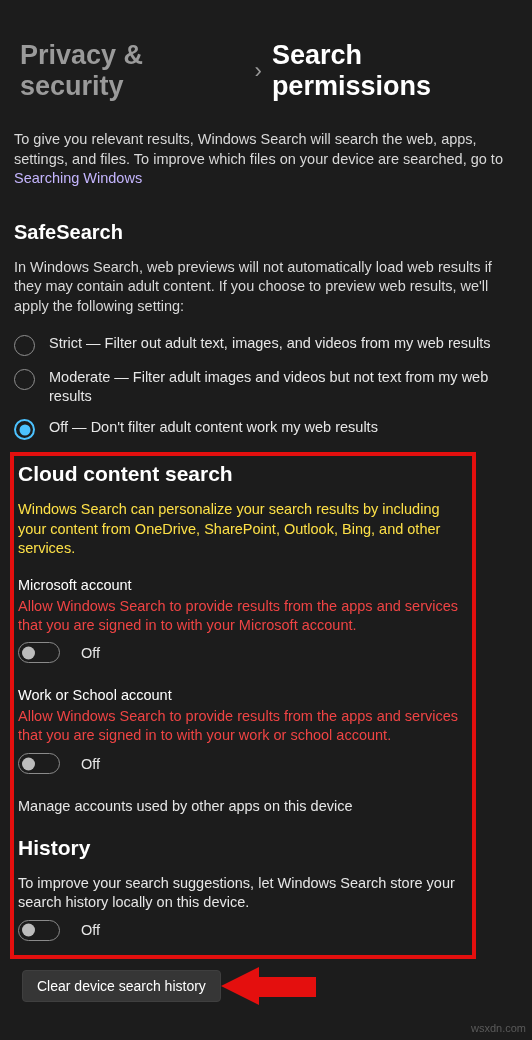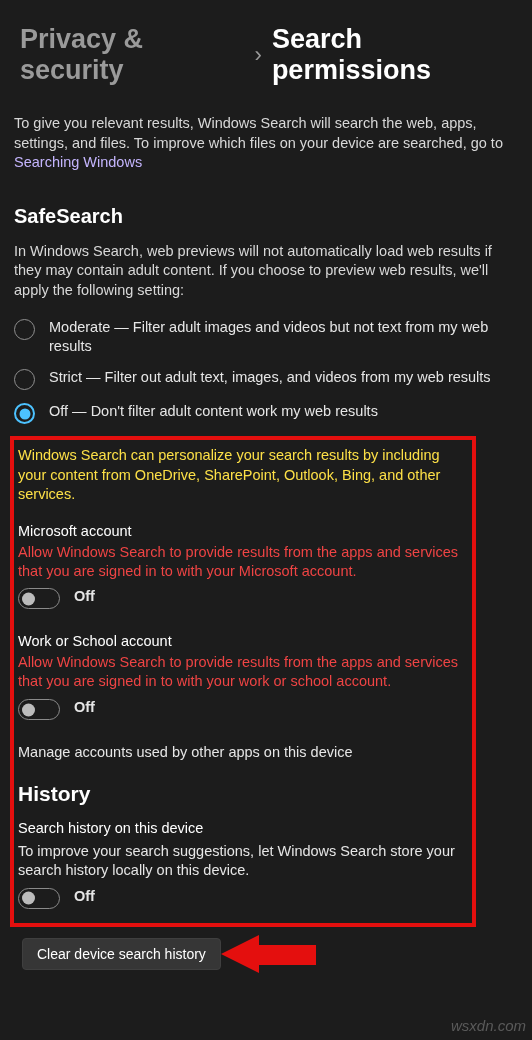--- a/index.html
+++ b/index.html
@@ -6,21 +6,21 @@
   body {
     width: 532px;
     height: 1040px;
     background: #1c1c1c;
     color: #ffffff;
     font-family: "Segoe UI", Arial, sans-serif;
     font-size: 14.5px;
     overflow: hidden;
     position: relative;
   }
-  .content { padding: 14px; }
+  .content { padding: 14px; margin-top: 16px; }
   .breadcrumb {
     display: flex;
     align-items: center;
     gap: 10px;
     margin-bottom: 28px;
     margin-top: 10px;
     margin-left: 6px;
   }
   .breadcrumb .parent {
     color: #9a9a9a;
@@ -108,22 +108,22 @@
     color: #ffffff;
     margin-bottom: 4px;
   }
   .setting-desc {
     color: #ef4444;
     line-height: 1.3;
     margin-bottom: 8px;
   }
   .toggle-row {
     display: flex;
-    gap: 14px;
-    font-weight: bold;
+    align-items: center;
+    gap: 21px;
   }
   .toggle {
     width: 42px; height: 21px;
     border: 1.5px solid #8a8a8a;
     border-radius: 20px;
     position: relative;
     cursor: pointer;
     background: transparent;
   }
   .toggle::after {
@@ -176,23 +176,22 @@
     transform: translateY(-50%);
     width: 0; height: 0;
     border-top: 19px solid transparent;
     border-bottom: 19px solid transparent;
     border-right: 38px solid #e40f0e;
   }
   .watermark {
     position: absolute;
     right: 6px;
     bottom: 6px;
-    font-size: 15px;
+    font-size: 11px;
     color: #5a5a5a;
-    font-style: italic;
   }
 </style>
 </head>
 <body>
 
 <div class="content">
 
   <div class="breadcrumb">
     <span class="parent">Privacy &amp; security</span>
     <span class="chev">›</span>
@@ -202,34 +201,35 @@
   <p class="intro">
     <span>To give you relevant results, Windows Search will search the web, apps, settings, and files. To improve which files on your device are searched, go to </span><span class="link">Searching Windows</span>
   </p>
 
   <h2 class="section">SafeSearch</h2>
   <p class="subdesc">In Windows Search, web previews will not automatically load web results if they may contain adult content. If you choose to preview web results, we'll apply the following setting:</p>
 
   <div class="radio-group">
     <div class="radio-row">
       <div class="radio"></div>
-      <div class="radio-label">Moderate — Filter adult images and videos but not text from my web results</div>
+      <div class="radio-label">Strict — Filter out adult text, images, and videos from my web results</div>
     </div>
     <div class="radio-row">
       <div class="radio"></div>
-      <div class="radio-label">Strict — Filter out adult text, images, and videos from my web results</div>
+      <div class="radio-label">Moderate — Filter adult images and videos but not text from my web results</div>
     </div>
     <div class="radio-row">
       <div class="radio checked"></div>
       <div class="radio-label">Off — Don't filter adult content work my web results</div>
     </div>
   </div>
 
   <div class="highlight-box">
 
+    <h2 class="sub">Cloud content search</h2>
     <p class="subdesc2">Windows Search can personalize your search results by including your content from OneDrive, SharePoint, Outlook, Bing, and other services.</p>
 
     <div class="setting-block">
       <div class="setting-title">Microsoft account</div>
       <div class="setting-desc">Allow Windows Search to provide results from the apps and services that you are signed in to with your Microsoft account.</div>
       <div class="toggle-row">
         <div class="toggle"></div>
         <div class="toggle-label">Off</div>
       </div>
     </div>
@@ -243,21 +243,20 @@
       </div>
     </div>
 
     <div class="manage-link">Manage accounts used by other apps on this device</div>
 
     <div class="history-spacer"></div>
 
     <h2 class="sub">History</h2>
 
     <div class="setting-block" style="margin-bottom:6px">
-      <div class="setting-title" style="margin-bottom:6px">Search history on this device</div>
       <div class="setting-desc" style="color:#e6e6e6">To improve your search suggestions, let Windows Search store your search history locally on this device.</div>
       <div class="toggle-row">
         <div class="toggle"></div>
         <div class="toggle-label">Off</div>
       </div>
     </div>
 
   </div>
 
   <div class="btn-row">

